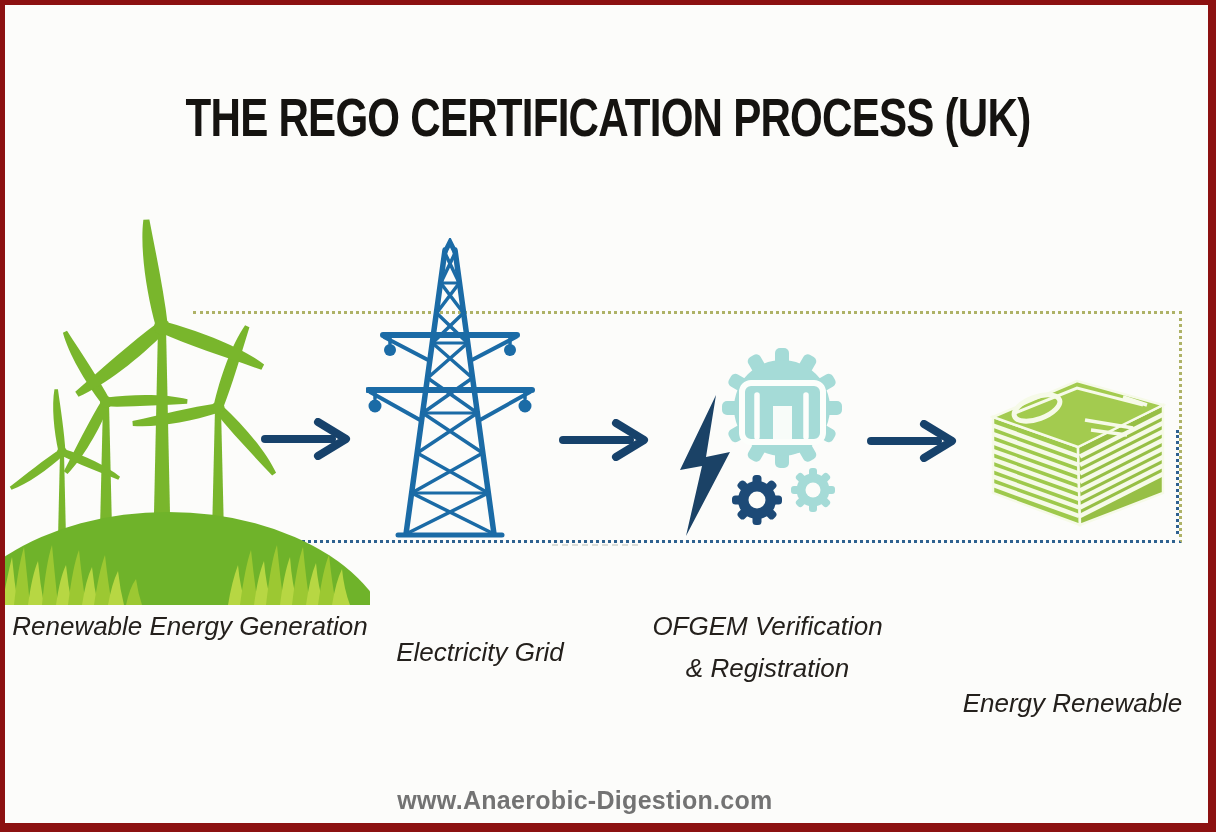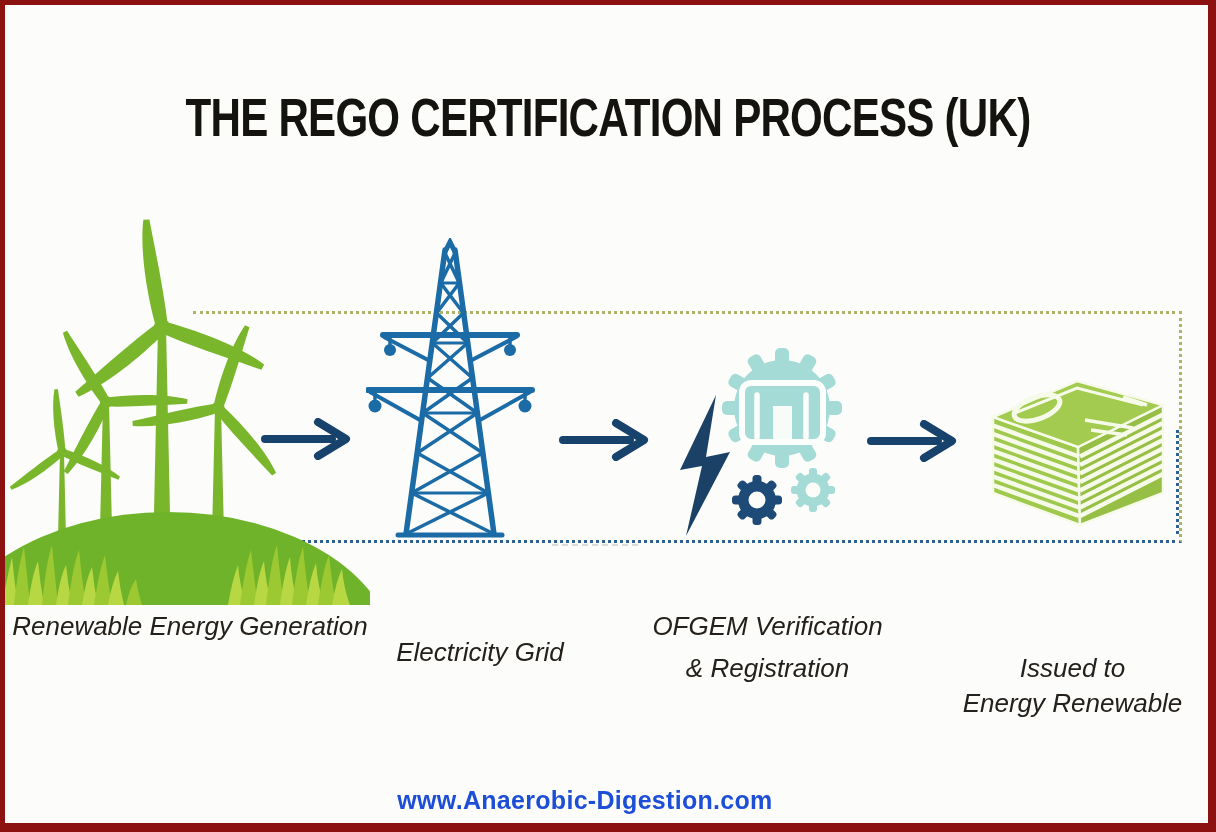--- a/index.html
+++ b/index.html
@@ -30,21 +30,21 @@
     border-top:2px dashed #c9ccc7;opacity:.65;
   }
   .icon-svg{position:absolute;z-index:10;}
   .arrow-svg{position:absolute;z-index:10;}
   .step-label{
     position:absolute;z-index:20;text-align:center;
     font-size:26px;color:#24201c;white-space:nowrap;font-style:italic;
   }
   .footer-url{
     position:absolute;left:0;top:786px;width:1170px;z-index:20;text-align:center;
-    font-size:25px;font-weight:700;color:#1d4ed8;letter-spacing:.3px;
+    font-size:25px;font-weight:700;color:#737373;letter-spacing:.3px;
   }
 </style>
 </head>
 <body>
 
 <div id="canvas">
 
   <div class="title">THE REGO CERTIFICATION PROCESS (UK)</div>
 
   <div class="process-box"></div>
@@ -280,19 +280,18 @@
       <line x1="100" y1="45" x2="148" y2="53" stroke-width="3.5"></line>
       <line x1="106" y1="55" x2="142" y2="60" stroke-width="3.5"></line>
       <line x1="138" y1="22" x2="162" y2="30" stroke-width="3.5"></line>
     </g>
   </svg>
 
   <div class="step-label" style="left:0;top:611px;width:380px">Renewable Energy Generation</div>
   <div class="step-label" style="left:380px;top:637px;width:200px">Electricity Grid</div>
   <div class="step-label" style="left:640px;top:653px;width:255px">&amp; Registration</div>
   <div class="step-label" style="left:640px;top:611px;width:255px">OFGEM Verification</div>
-  <div class="step-label" style="left:950px;top:653px;width:245px">Issued to</div>
   <div class="step-label" style="left:950px;top:688px;width:245px">Energy Renewable</div>
 
   <div class="footer-url">www.Anaerobic-Digestion.com</div>
 
   <div class="frame"></div>
 </div>
 
 </body></html>

